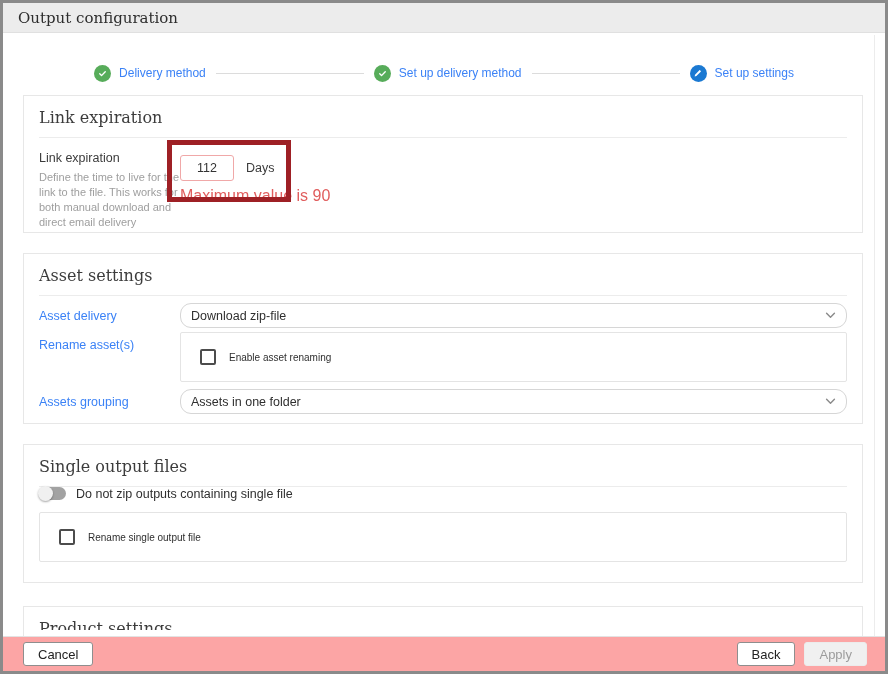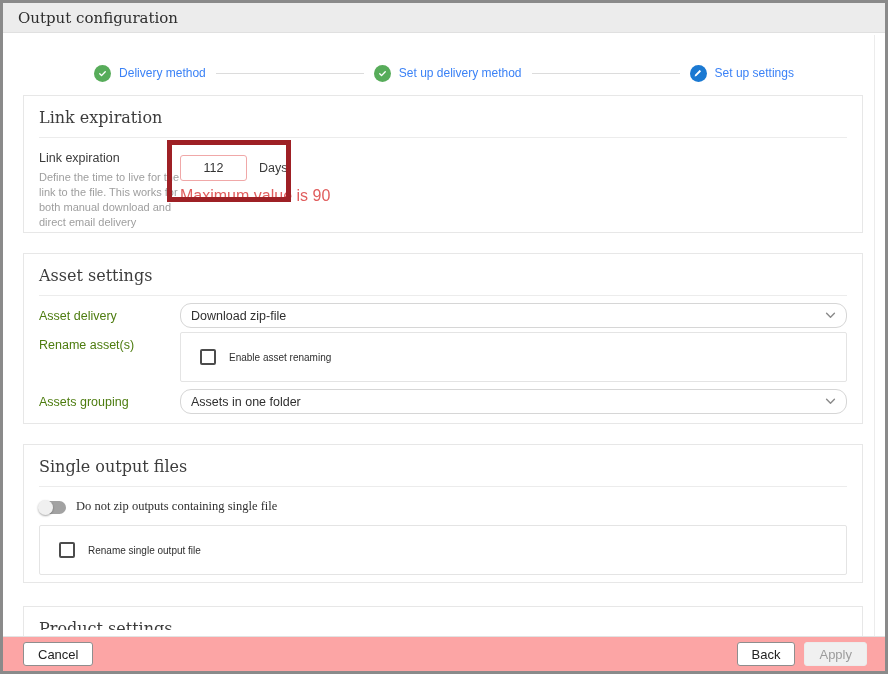--- a/index.html
+++ b/index.html
@@ -76,39 +76,39 @@
 
   
   .le-body { margin-top:13px; display:flex; }
   .le-labelcol { width:141px; }
   .field-label { font-size:12.5px; color:#3b3b3b; margin-bottom:5px; }
   .field-desc { font-size:11px; line-height:15px; color:#9e9e9e; }
 
   .le-control { position:absolute; left:156px; top:59px; }
   .le-input-row { display:flex; align-items:center; }
   .le-input {
-    width:67px; height:26px;
+    width:54px; height:26px;
     border:1px solid #f0a8a8; border-radius:3px;
     text-align:center; font-size:12.5px; color:#333;
     outline:none; background:#fff;
     font-family:"Liberation Sans", sans-serif;
   }
   .le-unit { margin-left:12px; font-size:12.5px; color:#3b3b3b; }
   .le-error { margin-top:6px; font-size:16px; color:#e05d5d; }
 
   .annotation-box {
     position:absolute; left:143px; top:44px;
     width:124px; height:62px;
     border:5px solid #9e2025;
     pointer-events:none;
   }
 
   
   .form-row { display:flex; align-items:flex-start; }
-  .row-label { width:141px; flex:0 0 auto; font-size:12.5px; color:#4d7c0f; padding-top:6px; }
+  .row-label { width:141px; flex:0 0 auto; font-size:12.5px; color:#3b82f6; padding-top:6px; }
   .row-control { flex:1; }
 
   .select {
     height:25px; border:1px solid #d6d6d6; border-radius:11px;
     background:#fff; display:flex; align-items:center;
     padding:0 10px; font-size:12.5px; color:#2f2f2f;
     cursor:pointer;
   }
   .select .select-value { flex:1; }
   .chevron { width:11px; height:7px; flex:0 0 auto; }
@@ -123,21 +123,21 @@
     border:2px solid #4c4c4c; border-radius:2px;
     background:#fff; flex:0 0 auto; cursor:pointer;
   }
   .checkbox-label { margin-left:13px; font-size:10px; color:#2f2f2f; }
 
   .row-gap-a { margin-top:7px; }
   .row-gap-b { margin-top:4px; }
   .row-gap-c { margin-top:7px; }
 
   
-  .toggle-row { margin-top:12px; display:flex; align-items:flex-end;font-family:Liberation Serif, serif; }
+  .toggle-row { display:flex; align-items:flex-start; }
   .toggle {
     position:relative; width:27px; height:13px;
     background:#a2a2a2; border-radius:7px; flex:0 0 auto;
     cursor:pointer;
   }
   .toggle-knob {
     position:absolute; left:-1px; top:-1px;
     width:15px; height:15px; border-radius:50%;
     background:#f0f0f0;
     box-shadow:0 1px 2px rgba(0,0,0,0.35);

